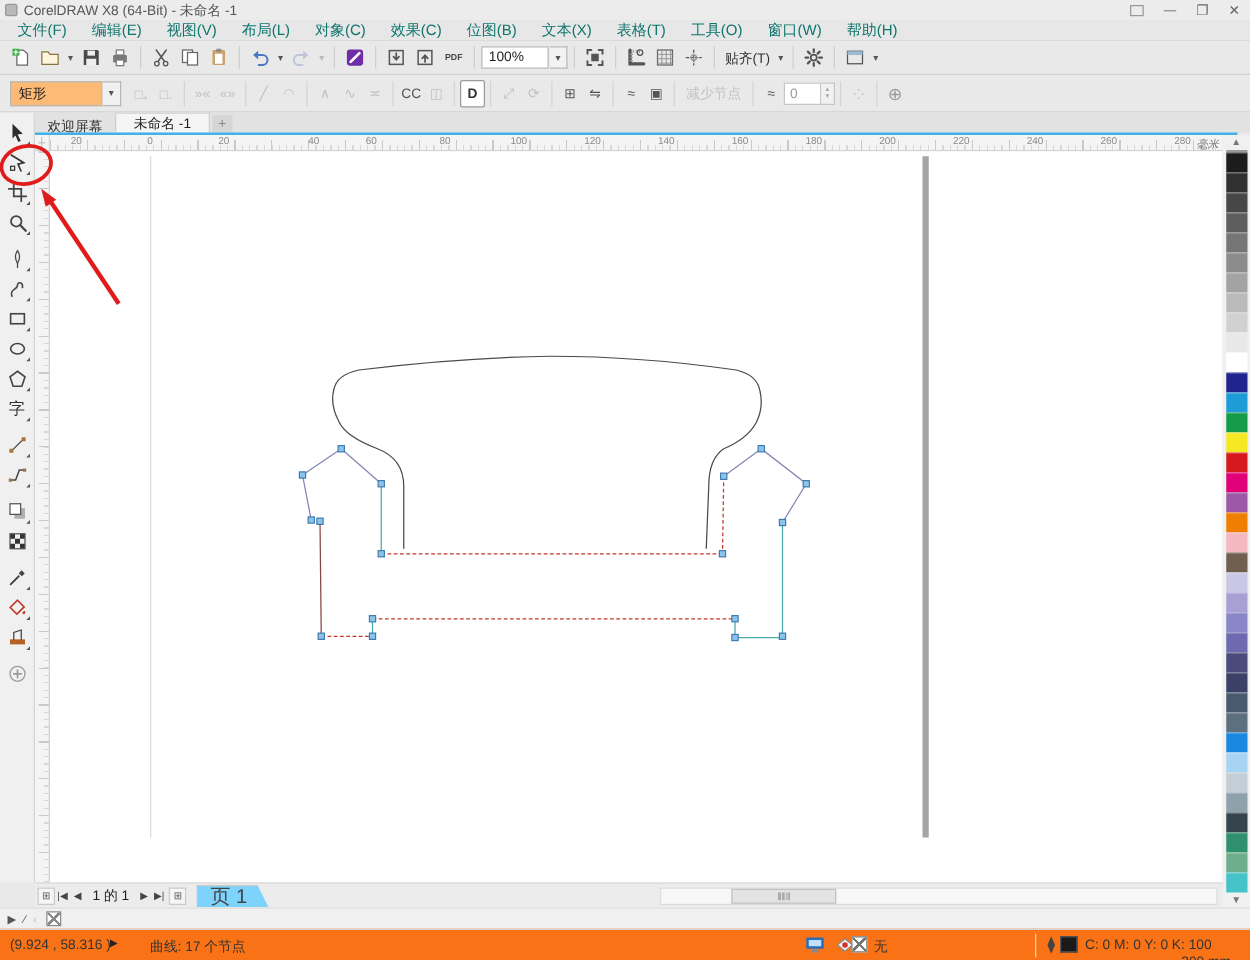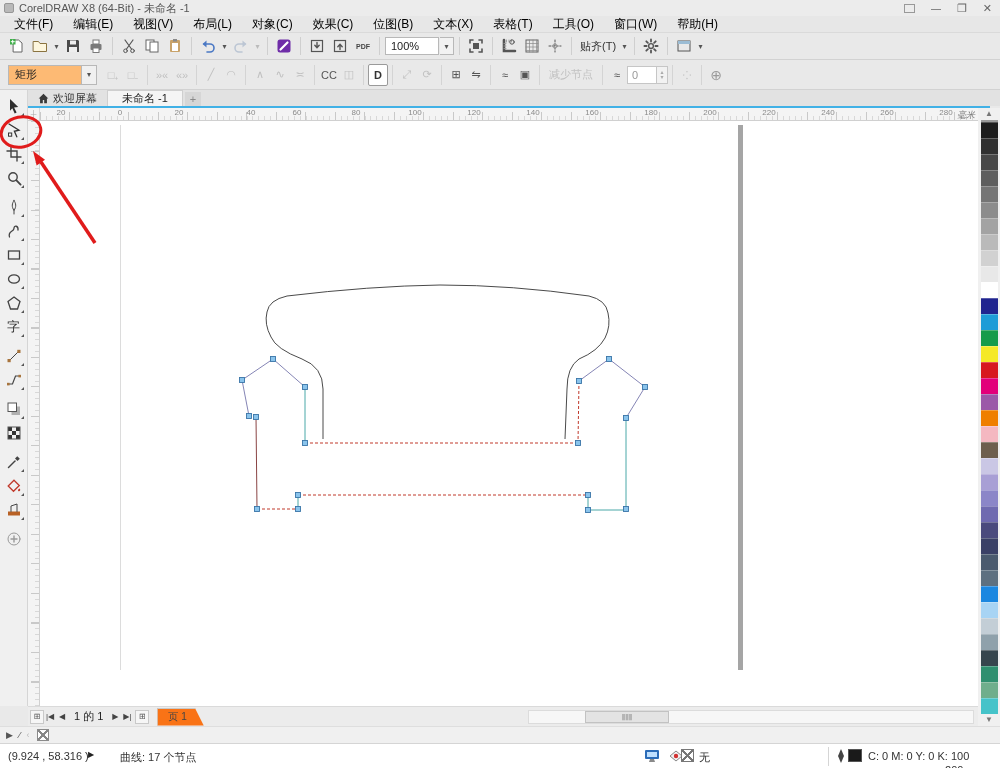--- a/index.html
+++ b/index.html
@@ -12,21 +12,21 @@
     background:#ececec; display:flex; align-items:center; font-size:11px; color:#555; }
   #app-logo { width:10px; height:10px; margin:0 5px 0 4px; background:#b9b9b9;
     border:1px solid #979797; border-radius:2px; }
   #win-controls { margin-left:auto; display:flex; align-items:center; gap:16px;
     padding-right:8px; color:#666; font-size:10px; }
   #win-controls span { cursor:default; }
 
   
   #menubar { position:absolute; left:0; top:16px; width:1000px; height:17px;
     background:#e7e7e7; display:flex; align-items:center; padding-left:4px;
-    border-bottom:1px solid #dadada; font-size:12px; color:#000000; }
+    border-bottom:1px solid #dadada; font-size:12px; color:#0f766e; }
   .menu-item { padding:0 10px; height:17px; line-height:17px; }
 
   
   #toolbar { position:absolute; left:0; top:33px; width:1000px; height:27px;
     background:#e9e9e9; border-bottom:1px solid #d2d2d2; display:flex;
     align-items:center; padding-left:6px; gap:1px; }
   .ticon { width:22px; height:22px; display:inline-flex; align-items:center;
     justify-content:center; border-radius:2px; }
   .ticon svg { display:block; }
   .tsep { width:1px; height:18px; background:#cfcfcf; margin:0 4px; }
@@ -58,21 +58,21 @@
   #smooth-box { width:30px; height:18px; background:#fff; border:1px solid #c6c6c6;
     display:inline-flex; align-items:center; padding-left:4px; font-size:11px; color:#999; }
   #smooth-spin { width:11px; height:18px; border:1px solid #c6c6c6; border-left:none;
     background:#f2f2f2; color:#aaa; font-size:6px; display:inline-flex; flex-direction:column;
     align-items:center; justify-content:center; line-height:5px; }
 
   
   #tabrow { position:absolute; left:28px; top:90px; width:972px; height:16px;
     background:#e2e2e2; display:flex; align-items:flex-end; font-size:11px; }
   #tab-welcome { display:flex; align-items:center; gap:4px; height:16px; padding:0 10px;
-    color:#333; }
+    color:#333;flex-direction:column; }
   #tab-doc { display:flex; align-items:center; height:16px; padding:0 14px;
     background:#f5f5f5; border:1px solid #cfcfcf; border-bottom:none; color:#222; }
   #tab-new { width:16px; height:14px; margin-left:2px; background:#d6d6d6; color:#888;
     display:flex; align-items:center; justify-content:center; font-size:11px; }
   #tabline { position:absolute; left:28px; top:106px; width:962px; height:2px; background:#41b1e6; }
 
   
   #ruler-corner { position:absolute; left:28px; top:108px; width:12px; height:13px;
     background:#f4f4f4; border-right:1px solid #d8d8d8; border-bottom:1px solid #d0d0d0;
     color:#aaa; font-size:8px; text-align:center; line-height:13px; }
@@ -126,41 +126,41 @@
 
   
   #navrow { position:absolute; left:28px; top:706px; width:950px; height:20px;
     background:#ececec; border-top:1px solid #dadada; display:flex; align-items:center;
     font-size:10px; color:#444; }
   .navbtn { width:14px; height:14px; display:inline-flex; align-items:center;
     justify-content:center; border:1px solid #c9c9c9; background:#f6f6f6; margin-left:2px;
     font-size:8px; color:#555; }
   .navarrow { width:12px; text-align:center; font-size:8px; color:#444; }
   #page-indicator { padding:0 6px; font-size:11px; color:#222; }
-  #page-tab { height:18px; padding:0 16px 0 10px; background:#f97316; border:1px solid #c9c9c9;
-    border-bottom:none; margin-left:8px; font-size:10px; display:flex; align-items:center;
+  #page-tab { height:18px; padding:0 16px 0 10px; background:#7dd3fc; border:1px solid #c9c9c9;
+    border-bottom:none; margin-left:8px; font-size:16px; display:flex; align-items:center;
     clip-path:polygon(0 0, calc(100% - 9px) 0, 100% 100%, 0 100%); }
   #hscroll { position:absolute; left:500px; right:4px; top:3px; height:14px;
     background:#f7f7f7; border:1px solid #dcdcdc; }
   #hthumb { position:absolute; left:56px; width:84px; top:0; height:12px; background:#e3e3e3;
     border:1px solid #c2c2c2; text-align:center; font-size:8px; color:#8a8a8a; line-height:12px; }
 
   
   #docpal { position:absolute; left:0; top:726px; width:1000px; height:17px;
     background:#f0f0f0; border-top:1px solid #dedede; display:flex; align-items:center;
     font-size:10px; color:#888; }
   #docpal .ic { margin-left:6px; font-size:9px; color:#555; }
   #docpal-none { width:12px; height:12px; margin-left:8px; border:1px solid #8a8a8a;
     background:linear-gradient(45deg, transparent 43%, #888 43% 57%, transparent 57%),
     linear-gradient(-45deg, transparent 43%, #888 43% 57%, transparent 57%), #fff; }
   #docpal-hint { position:absolute; left:380px; top:2px; font-size:11px; color:#c4c4c4; }
 
   
   #statusbar { position:absolute; left:0; top:743px; width:1000px; height:25px;
-    background:#ffffff; border-top:1px solid #d5d5d5; font-size:11px; color:#333; }
+    background:#f97316; border-top:1px solid #d5d5d5; font-size:11px; color:#333; }
   #sb-pos { position:absolute; left:8px; top:6px; }
   #sb-flyout { position:absolute; left:88px; top:6px; font-size:8px; color:#222; }
   #sb-objinfo { position:absolute; left:120px; top:6px; }
   #sb-monitor { position:absolute; left:644px; top:4px; }
   #sb-fillicon { position:absolute; left:668px; top:4px; }
   #sb-nonebox { position:absolute; left:681px; top:5px; width:13px; height:13px;
     border:1px solid #777; background:
     linear-gradient(45deg, transparent 43%, #777 43% 57%, transparent 57%),
     linear-gradient(-45deg, transparent 43%, #777 43% 57%, transparent 57%), #fff; }
   #sb-filllabel { position:absolute; left:699px; top:6px; }

